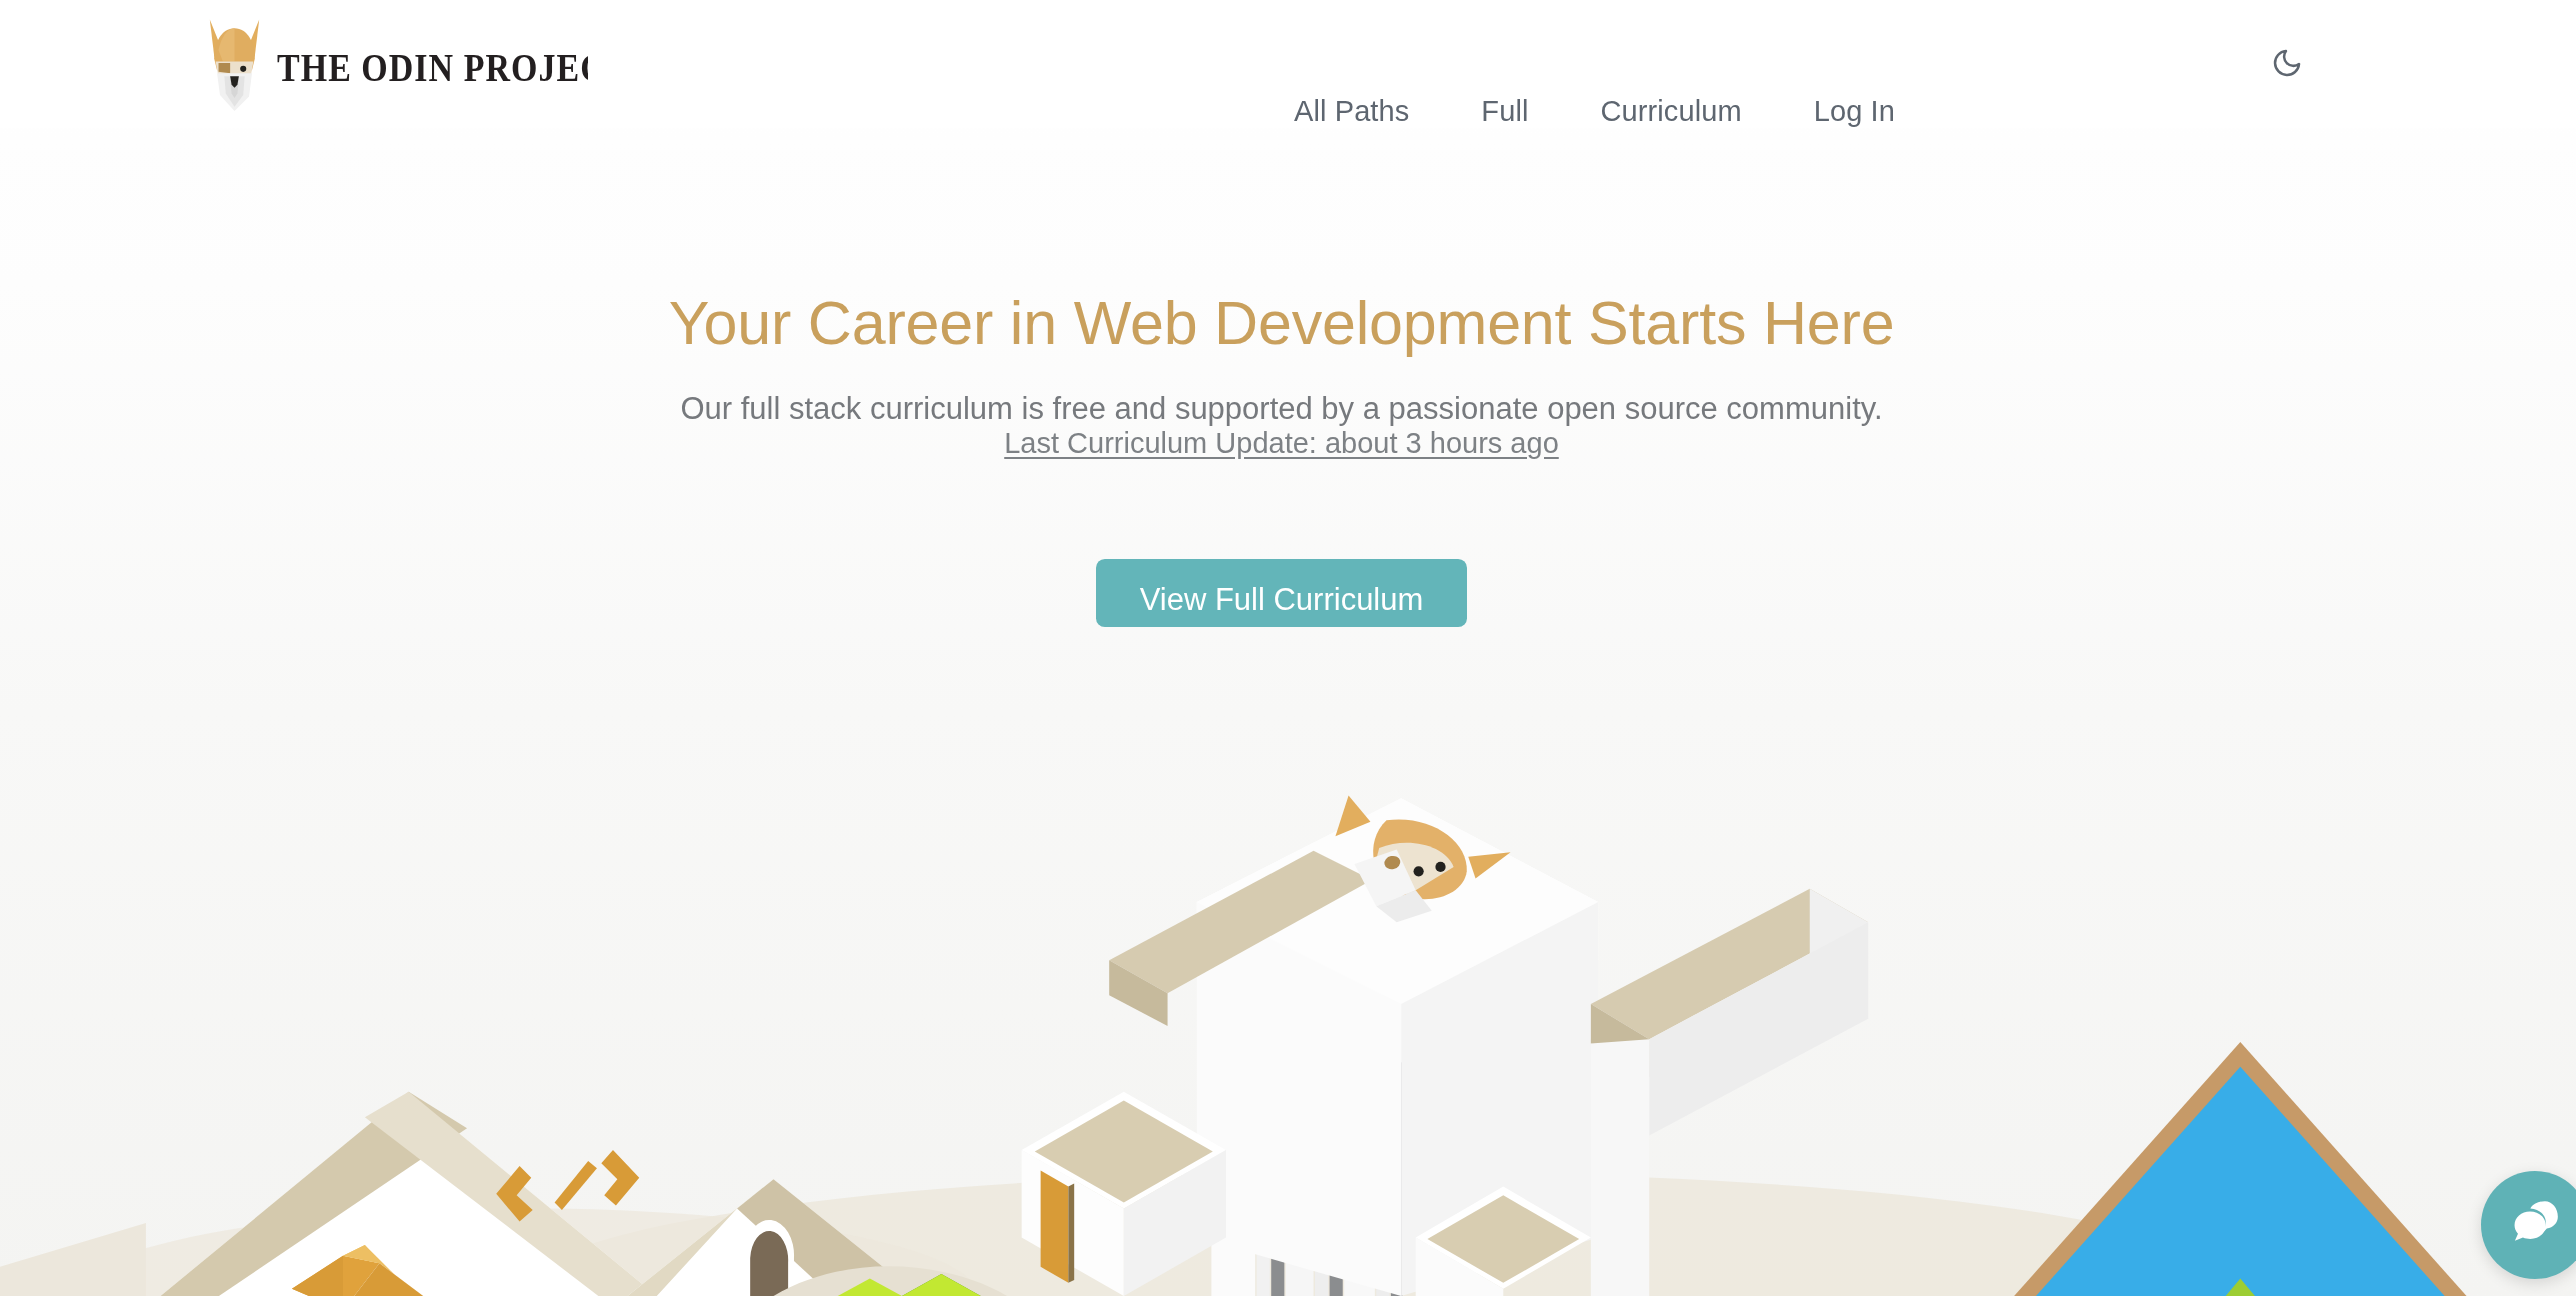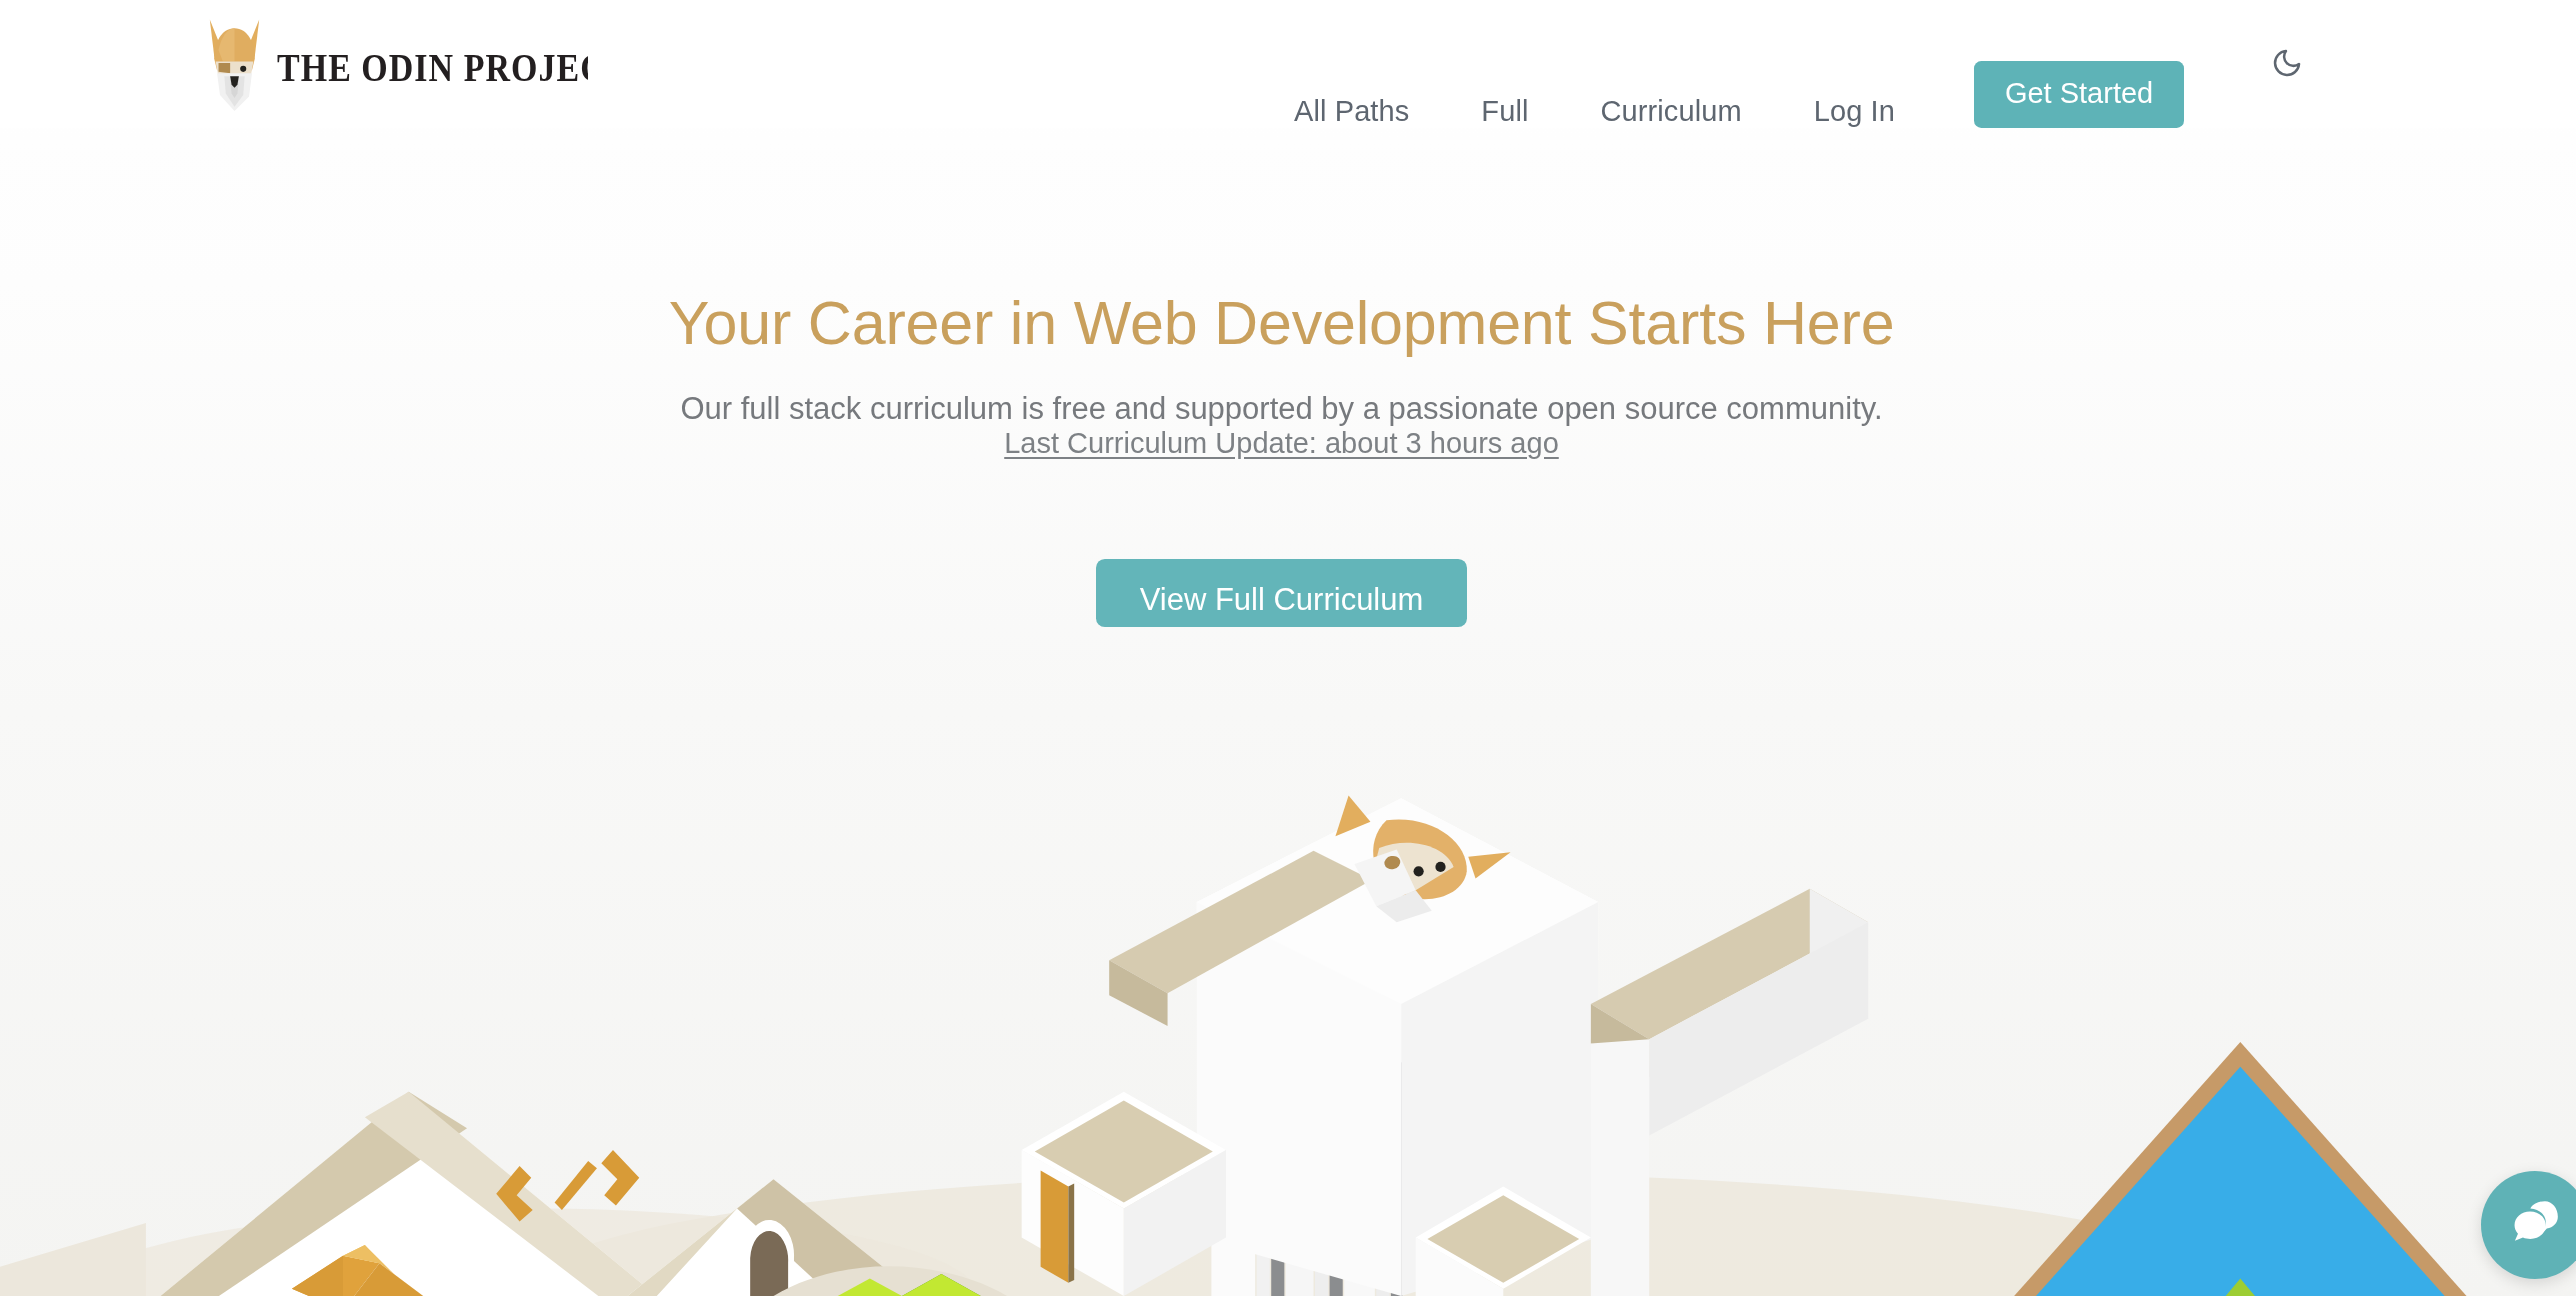--- a/index.html
+++ b/index.html
@@ -171,21 +171,20 @@
           <text x="0" y="45" font-family="'Liberation Serif', serif" font-size="46" font-weight="700" letter-spacing="1.4" fill="#231f20" transform="scale(1.02,1.18)">THE ODIN PROJECT</text>
         </svg>
       </span>
     </a>
 
     <nav class="nav">
       <a class="nav-link">All Paths</a>
       <a class="nav-link">Full</a>
       <a class="nav-link">Curriculum</a>
       <a class="nav-link">Log In</a>
-      <button class="nav-cta">Get Started</button>
     </nav>
 
     <button class="theme-toggle">
       <span>
         <svg width="32" height="32" viewBox="0 0 24 24" fill="none" stroke="#5e6670" stroke-width="1.9" stroke-linecap="round" stroke-linejoin="round">
           <path d="M21 12.79A9 9 0 1 1 11.21 3 7 7 0 0 0 21 12.79z"></path>
         </svg>
       </span>
     </button>
   </header>

